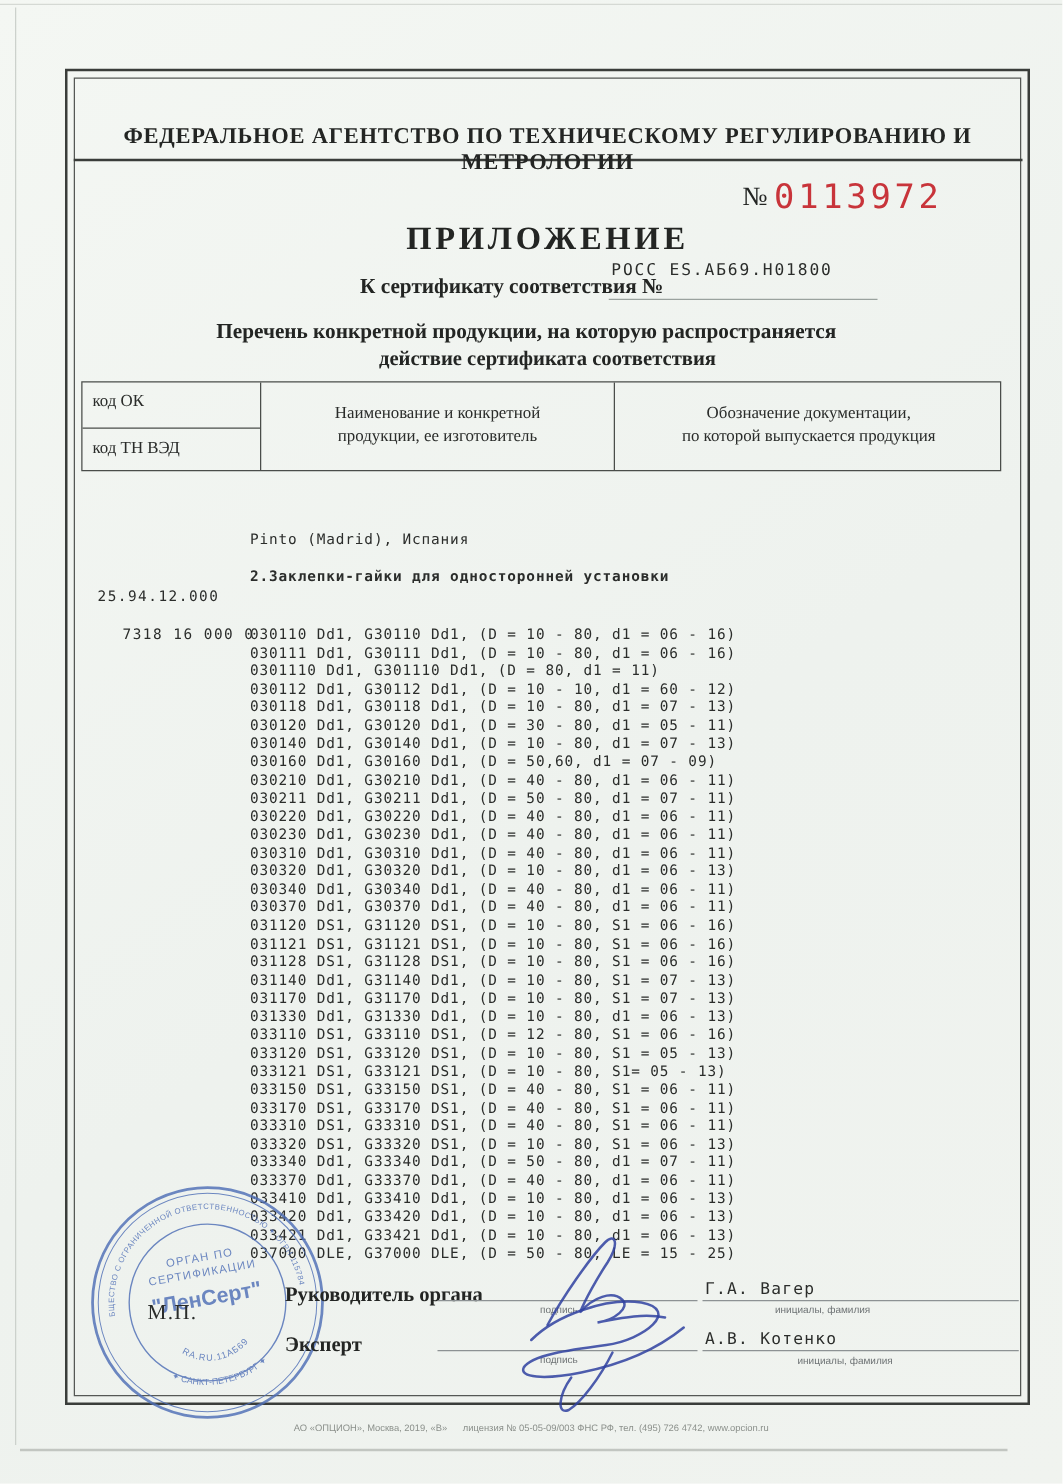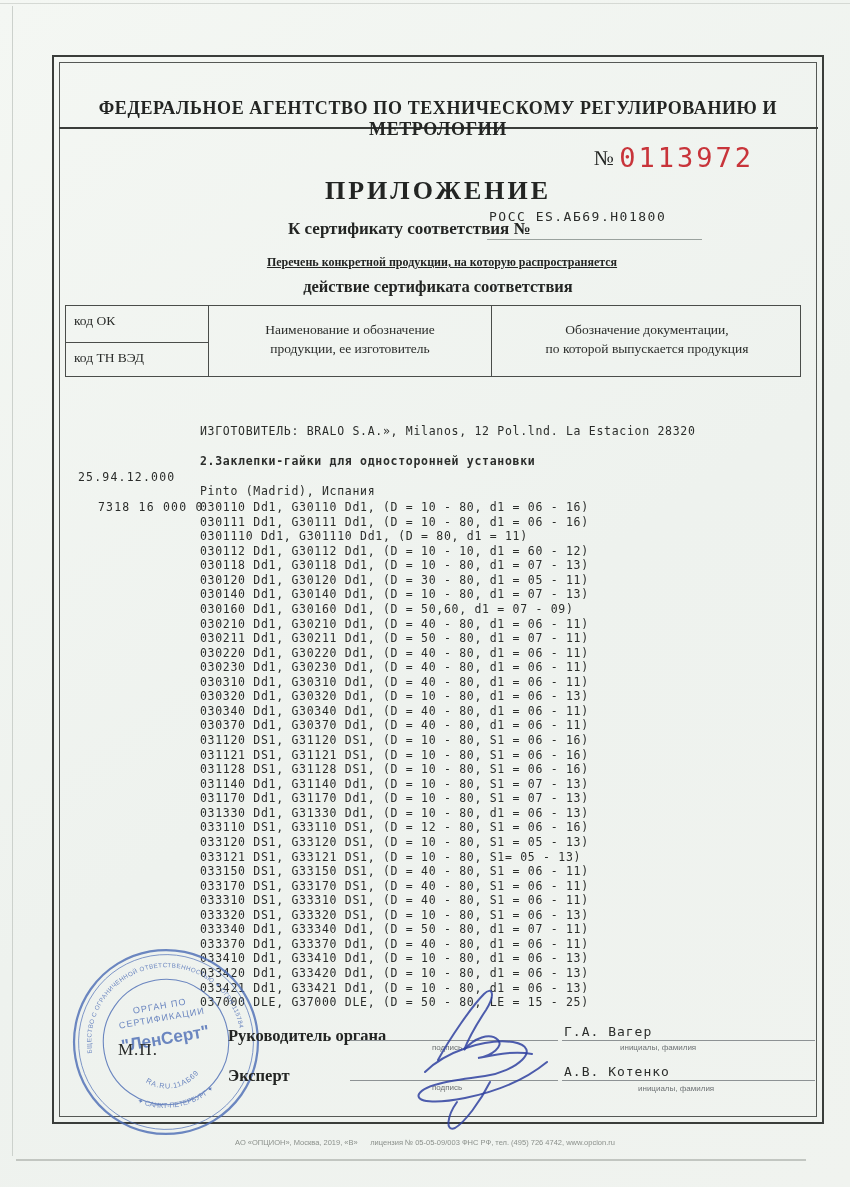--- a/index.html
+++ b/index.html
@@ -25,21 +25,21 @@
   .blank-no      { position:absolute; left:594px; top:142px; color:#232523; font-size:21px; }
   .blank-no-val  { font-family:"DejaVu Sans Mono","Liberation Mono",monospace; font-size:27px;
                    color:#c8343a; letter-spacing:3px; vertical-align:-2px; }
   .doc-title   { position:absolute; left:60px; top:176px; width:756px; font-size:26px; font-weight:bold;
                  letter-spacing:3px; color:#232523; }
   .cert-line   { position:absolute; left:288px; top:219px; font-size:17px; font-weight:bold; color:#232523; }
   .cert-no     { position:absolute; left:489px; top:209px; font-family:"DejaVu Sans Mono","Liberation Mono",monospace;
                  font-size:13px; letter-spacing:1.5px; color:#2c2e2c; }
   .cert-underline { position:absolute; left:487px; top:239px; width:215px; height:1px; background:#9aa29e; }
 
-  .subtitle1 { position:absolute; left:64px; top:255px; width:756px; font-size:12px; font-weight:bold; color:#232523;text-decoration:underline; }
+  .subtitle1 { position:absolute; left:43px; top:255px; width:756px; font-size:17px; font-weight:bold; color:#232523; }
   .subtitle2 { position:absolute; left:60px; top:277px; width:756px; font-size:16.5px; font-weight:bold; color:#232523; }
 
   
   .tbl       { position:absolute; left:65px; top:305px; width:736px; height:72px; border:1px solid #4a4d4a; }
   .tbl .v1   { position:absolute; left:142px; top:0; width:1px; height:70px; background:#4a4d4a; }
   .tbl .v2   { position:absolute; left:425px; top:0; width:1px; height:70px; background:#4a4d4a; }
   .tbl .h1   { position:absolute; left:0; top:36px; width:142px; height:1px; background:#4a4d4a; }
   .cell-codeok   { position:absolute; left:8px; top:7px;  font-size:13.5px; color:#2a2c2a; }
   .cell-codetn   { position:absolute; left:8px; top:44px; font-size:13.5px; color:#2a2c2a; }
   .cell-prod     { position:absolute; left:143px; top:14px; width:282px; font-size:13.5px; color:#2a2c2a; line-height:19px; }
@@ -104,31 +104,30 @@
   <div class="subtitle1 t-center">Перечень конкретной продукции,  на которую распространяется</div>
   <div class="subtitle2 t-center">действие сертификата соответствия</div>
 
   <div class="tbl">
     <div class="v1"></div>
     <div class="v2"></div>
     <div class="h1"></div>
     <div class="cell-codeok">код ОК</div>
     <div class="cell-codetn">код ТН ВЭД</div>
     <div class="cell-prod t-center">
-      <div>Наименование и обозначение</div>
+      <div>Наименование и конкретной</div>
       <div>продукции, ее изготовитель</div>
     </div>
     <div class="cell-docs t-center">
       <div>Обозначение документации,</div>
       <div>по которой выпускается продукция</div>
     </div>
   </div>
 
   <div class="manufacturer mono">
-    <div>ИЗГОТОВИТЕЛЬ: BRALO S.A.», Milanos, 12 Pol.lnd. La Estacion 28320</div>
     <div>Pinto (Madrid), Испания</div>
   </div>
 
   <div class="code-ok mono">25.94.12.000</div>
   <div class="product-title mono">2.Заклепки-гайки для односторонней установки</div>
   <div class="code-tnved mono">7318 16 000 0</div>
 
   <div class="codes mono"><div class="code-line">030110 Dd1, G30110 Dd1, (D = 10 - 80, d1 = 06 - 16)</div><div class="code-line">030111 Dd1, G30111 Dd1, (D = 10 - 80, d1 = 06 - 16)</div><div class="code-line">0301110 Dd1, G301110 Dd1, (D = 80, d1 = 11)</div><div class="code-line">030112 Dd1, G30112 Dd1, (D = 10 - 10, d1 = 60 - 12)</div><div class="code-line">030118 Dd1, G30118 Dd1, (D = 10 - 80, d1 = 07 - 13)</div><div class="code-line">030120 Dd1, G30120 Dd1, (D = 30 - 80, d1 = 05 - 11)</div><div class="code-line">030140 Dd1, G30140 Dd1, (D = 10 - 80, d1 = 07 - 13)</div><div class="code-line">030160 Dd1, G30160 Dd1, (D = 50,60, d1 = 07 - 09)</div><div class="code-line">030210 Dd1, G30210 Dd1, (D = 40 - 80, d1 = 06 - 11)</div><div class="code-line">030211 Dd1, G30211 Dd1, (D = 50 - 80, d1 = 07 - 11)</div><div class="code-line">030220 Dd1, G30220 Dd1, (D = 40 - 80, d1 = 06 - 11)</div><div class="code-line">030230 Dd1, G30230 Dd1, (D = 40 - 80, d1 = 06 - 11)</div><div class="code-line">030310 Dd1, G30310 Dd1, (D = 40 - 80, d1 = 06 - 11)</div><div class="code-line">030320 Dd1, G30320 Dd1, (D = 10 - 80, d1 = 06 - 13)</div><div class="code-line">030340 Dd1, G30340 Dd1, (D = 40 - 80, d1 = 06 - 11)</div><div class="code-line">030370 Dd1, G30370 Dd1, (D = 40 - 80, d1 = 06 - 11)</div><div class="code-line">031120 DS1, G31120 DS1, (D = 10 - 80, S1 = 06 - 16)</div><div class="code-line">031121 DS1, G31121 DS1, (D = 10 - 80, S1 = 06 - 16)</div><div class="code-line">031128 DS1, G31128 DS1, (D = 10 - 80, S1 = 06 - 16)</div><div class="code-line">031140 Dd1, G31140 Dd1, (D = 10 - 80, S1 = 07 - 13)</div><div class="code-line">031170 Dd1, G31170 Dd1, (D = 10 - 80, S1 = 07 - 13)</div><div class="code-line">031330 Dd1, G31330 Dd1, (D = 10 - 80, d1 = 06 - 13)</div><div class="code-line">033110 DS1, G33110 DS1, (D = 12 - 80, S1 = 06 - 16)</div><div class="code-line">033120 DS1, G33120 DS1, (D = 10 - 80, S1 = 05 - 13)</div><div class="code-line">033121 DS1, G33121 DS1, (D = 10 - 80, S1= 05 - 13)</div><div class="code-line">033150 DS1, G33150 DS1, (D = 40 - 80, S1 = 06 - 11)</div><div class="code-line">033170 DS1, G33170 DS1, (D = 40 - 80, S1 = 06 - 11)</div><div class="code-line">033310 DS1, G33310 DS1, (D = 40 - 80, S1 = 06 - 11)</div><div class="code-line">033320 DS1, G33320 DS1, (D = 10 - 80, S1 = 06 - 13)</div><div class="code-line">033340 Dd1, G33340 Dd1, (D = 50 - 80, d1 = 07 - 11)</div><div class="code-line">033370 Dd1, G33370 Dd1, (D = 40 - 80, d1 = 06 - 11)</div><div class="code-line">033410 Dd1, G33410 Dd1, (D = 10 - 80, d1 = 06 - 13)</div><div class="code-line">033420 Dd1, G33420 Dd1, (D = 10 - 80, d1 = 06 - 13)</div><div class="code-line">033421 Dd1, G33421 Dd1, (D = 10 - 80, d1 = 06 - 13)</div><div class="code-line">037000 DLE, G37000 DLE, (D = 50 - 80, LE = 15 - 25)</div></div>
 
   <svg class="stamp" viewBox="0 0 190 190">

